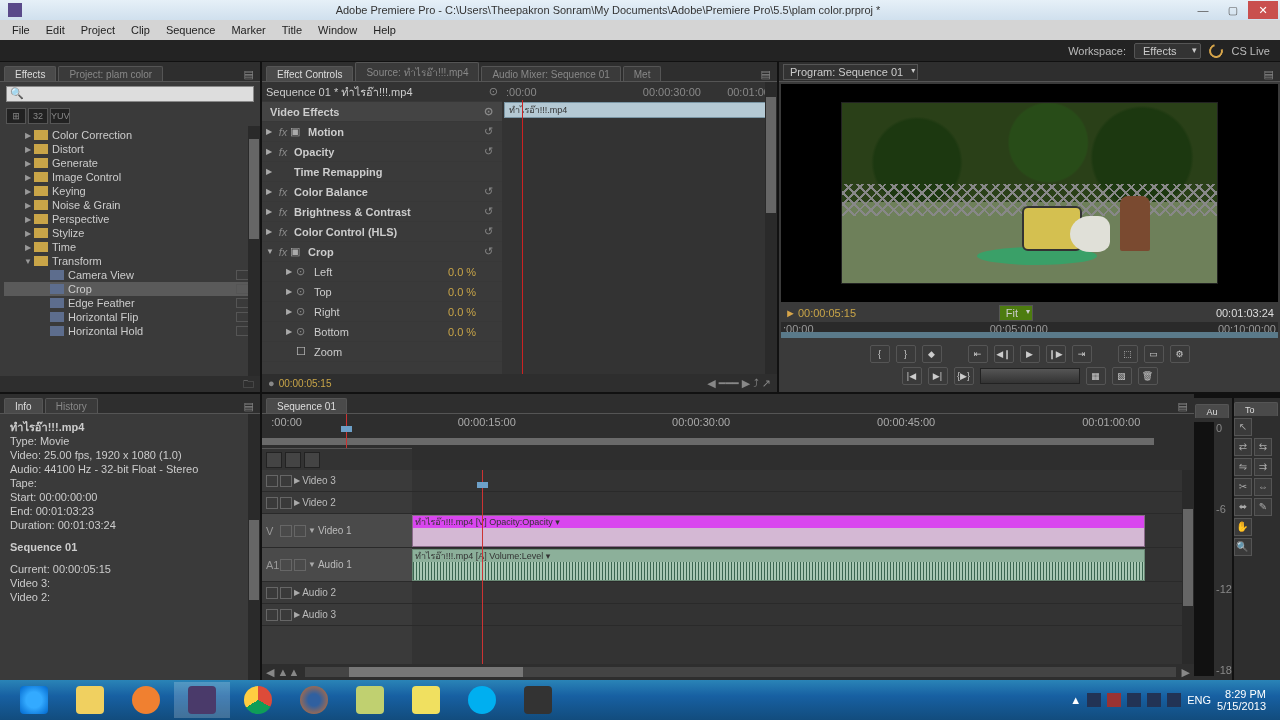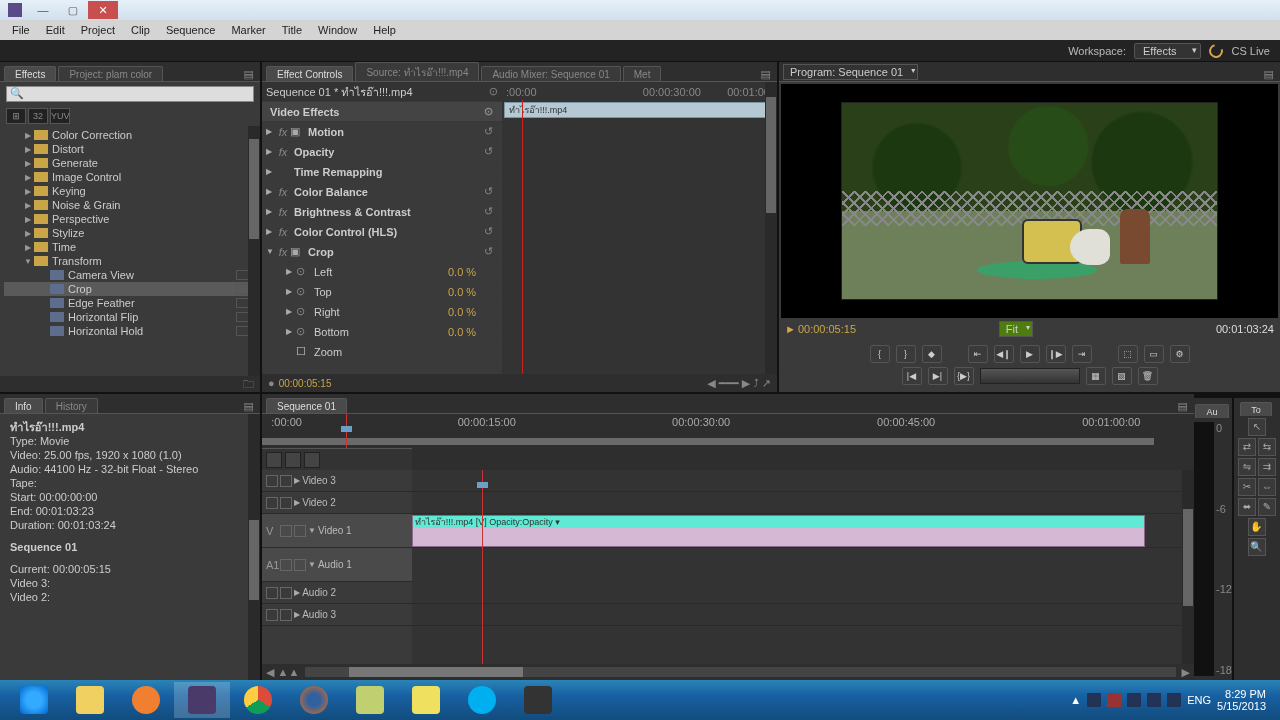--- a/index.html
+++ b/index.html
@@ -96,30 +96,30 @@
 .track-headers { width:150px; background:#3a3a3a; }
 .track-row { height:22px; display:flex; align-items:center; border-bottom:1px solid #2a2a2a; padding:0 4px; }
 .track-row.tall { height:34px; }
 .track-row .eye { width:12px; height:12px; border:1px solid #666; margin-right:2px; }
 .track-row .name { flex:1; color:#bbb; font-size:10px;}
 .track-row .tri { font-size:8px; color:#aaa; margin-right:2px;}
 .track-content { flex:1; background:#333; position:relative; }
 .tc-row { position:absolute; left:0; right:10px; height:22px; border-bottom:1px solid #2a2a2a; }
 .tc-row.tall{ height:34px; }
 .clip-v { position:absolute; left:0; width:95%; height:32px; top:1px; background:#d4b8d4; border:1px solid #8a6a8a; }
-.clip-v .hdr { height:12px; background:#5eead4; color:#333; font-size:9px; padding-left:2px; line-height:12px;}
+.clip-v .hdr { height:12px; background:#d946ef; color:#333; font-size:9px; padding-left:2px; line-height:12px;}
 .clip-a { position:absolute; left:0; width:95%; height:32px; top:1px; background:#a8c8b4; border:1px solid #6a8a76; overflow:hidden;}
 .clip-a .hdr { height:12px; background:#8cb09a; color:#333; font-size:9px; padding-left:2px; line-height:12px;}
 .wave { height:20px; background:repeating-linear-gradient(90deg,#3a6650 0,#3a6650 1px,#a8c8b4 1px,#a8c8b4 3px); }
 .tl-scroll { height:16px; background:#2e2e2e; display:flex; align-items:center; padding:0 4px; }
 .tl-scroll .sbar { flex:1; height:10px; background:#444; margin:0 6px; position:relative;}
 .tl-scroll .thumb { position:absolute; left:5%; width:20%; height:100%; background:#777; }
 
 
-.rtools { background:#2e2e2e; display:flex; flex-direction:column; align-items:center; padding-top:4px; gap:2px; width:46px; position:absolute; right:0; top:398px; bottom:40px;}
+.rtools { background:#2e2e2e; display:flex; flex-direction:column; padding-top:4px; gap:2px; width:46px; position:absolute; right:0; top:398px; bottom:40px;}
 .rtool { width:18px; height:18px; background:#3a3a3a; border:1px solid #555; color:#aaa; text-align:center; line-height:16px; font-size:10px;}
 .rtool-row{ display:flex; gap:2px;}
 .audiometer{ position:absolute; right:48px; top:398px; bottom:40px; width:38px; background:#2e2e2e; display:flex; flex-direction:column; align-items:center; padding-top:6px;}
 .meter{ width:12px; flex:1; background:#111; margin:4px 0;}
 
 
 .taskbar { position:absolute; bottom:0; left:0; right:0; height:40px; background:linear-gradient(#2a84b7,#1760a2 40%,#124c7d); display:flex; align-items:center; padding:0 6px; }
 .tbicon { width:56px; height:36px; display:flex; align-items:center; justify-content:center; }
 .tbicon .i { width:28px; height:28px; border-radius:4px; }
 .tray { margin-left:auto; display:flex; align-items:center; gap:6px; color:#fff; font-size:10px; }
@@ -140,20 +140,21 @@
 
 .scrollbar-v { position:absolute; right:0; top:0; bottom:0; width:12px; background:#2a2a2a;}
 .scrollbar-v .th { position:absolute; left:1px; right:1px; top:5%; height:40%; background:#666;}
 
 </style>
 </head>
 <body>
 
 <div class="titlebar">
   <div class="app-icon"></div>
+  <div class="title-text">Adobe Premiere Pro - C:\Users\Theepakron Sonram\My Documents\Adobe\Premiere Pro\5.5\plam color.prproj *</div>
   <div class="win-controls">
     <div class="win-btn">—</div>
     <div class="win-btn">▢</div>
     <div class="win-btn win-close">✕</div>
   </div>
 </div>
 
 <div class="menubar" id="menubar">
     <span>File</span>
     <span>Edit</span>
@@ -406,20 +407,26 @@
           <div class="mat"></div>
           <div class="drum"></div>
           <div class="person"></div>
       </div>
     </div>
     <div class="mon-bar">
       <span style="color:#d7a54a;margin-right:2px;">►</span>
       <span>00:00:05:15</span>
       <div class="fit"><span>Fit</span></div>
       <span class="dur">00:01:03:24</span>
+    </div>
+    <div class="mon-ruler">
+      <span style="left:2px;">;00:00</span>
+      <span style="left:42%;">00:05:00:00</span>
+      <span style="right:2px;">00:10:00:00</span>
+      <div style="position:absolute;bottom:0;left:0;right:0;height:6px;background:#5a7a8a;"></div>
     </div>
     <div class="mon-controls">
       <div class="ctrl-row">
         <div class="cbtn">{</div>
         <div class="cbtn">}</div>
         <div class="cbtn">◆</div>
         <div style="width:14px;"></div>
         <div class="cbtn">⇤</div>
         <div class="cbtn">◀❙</div>
         <div class="cbtn">▶</div>
@@ -539,20 +546,26 @@
           </div>
       </div>
       <div class="track-content">
         <div class="tc-row" style="top:0;"></div>
         <div class="tc-row" style="top:22px;"></div>
         <div class="tc-row tall" style="top:44px;">
           <div class="clip-v">
             <div class="hdr">ทำไรอ๊า!!!.mp4 [V] Opacity:Opacity ▾</div>
           </div>
         </div>
+        <div class="tc-row tall" style="top:78px;">
+          <div class="clip-a">
+            <div class="hdr">ทำไรอ๊า!!!.mp4 [A] Volume:Level ▾</div>
+            <div class="wave"></div>
+          </div>
+        </div>
         <div class="tc-row" style="top:112px;"></div>
         <div class="tc-row" style="top:134px;"></div>
         <div class="tl-playhead" style="left:9%;top:0;bottom:0;"></div>
         <div class="scrollbar-v">
             <div class="th" style="top:20%;height:50%;"></div>
           </div>
       </div>
     </div>
     <div class="tl-scroll">
       <span style="color:#888;">◀ ▲▲</span>

